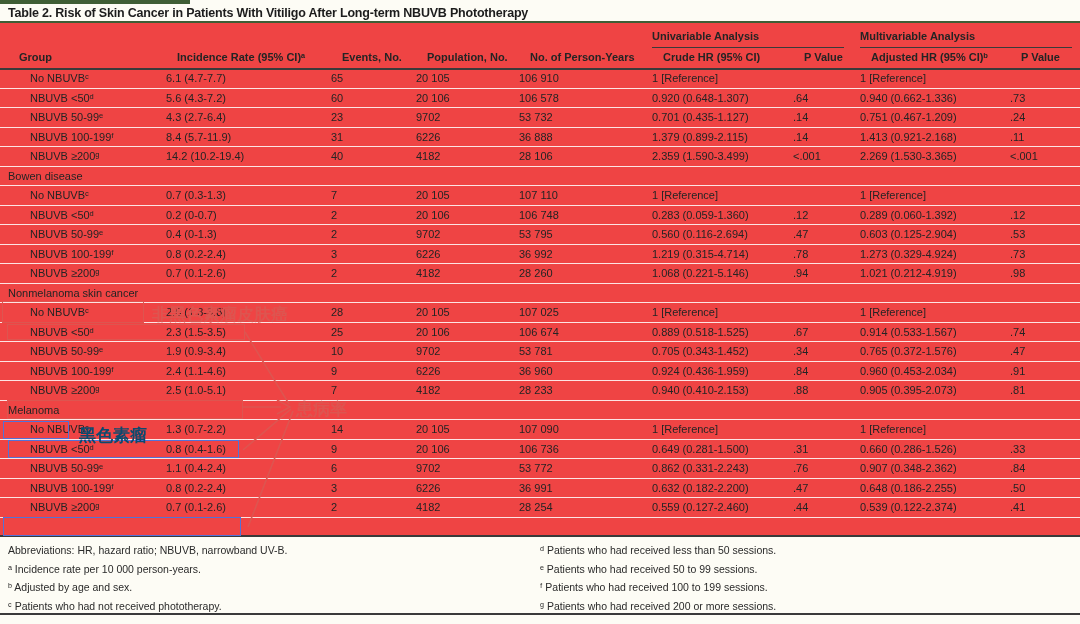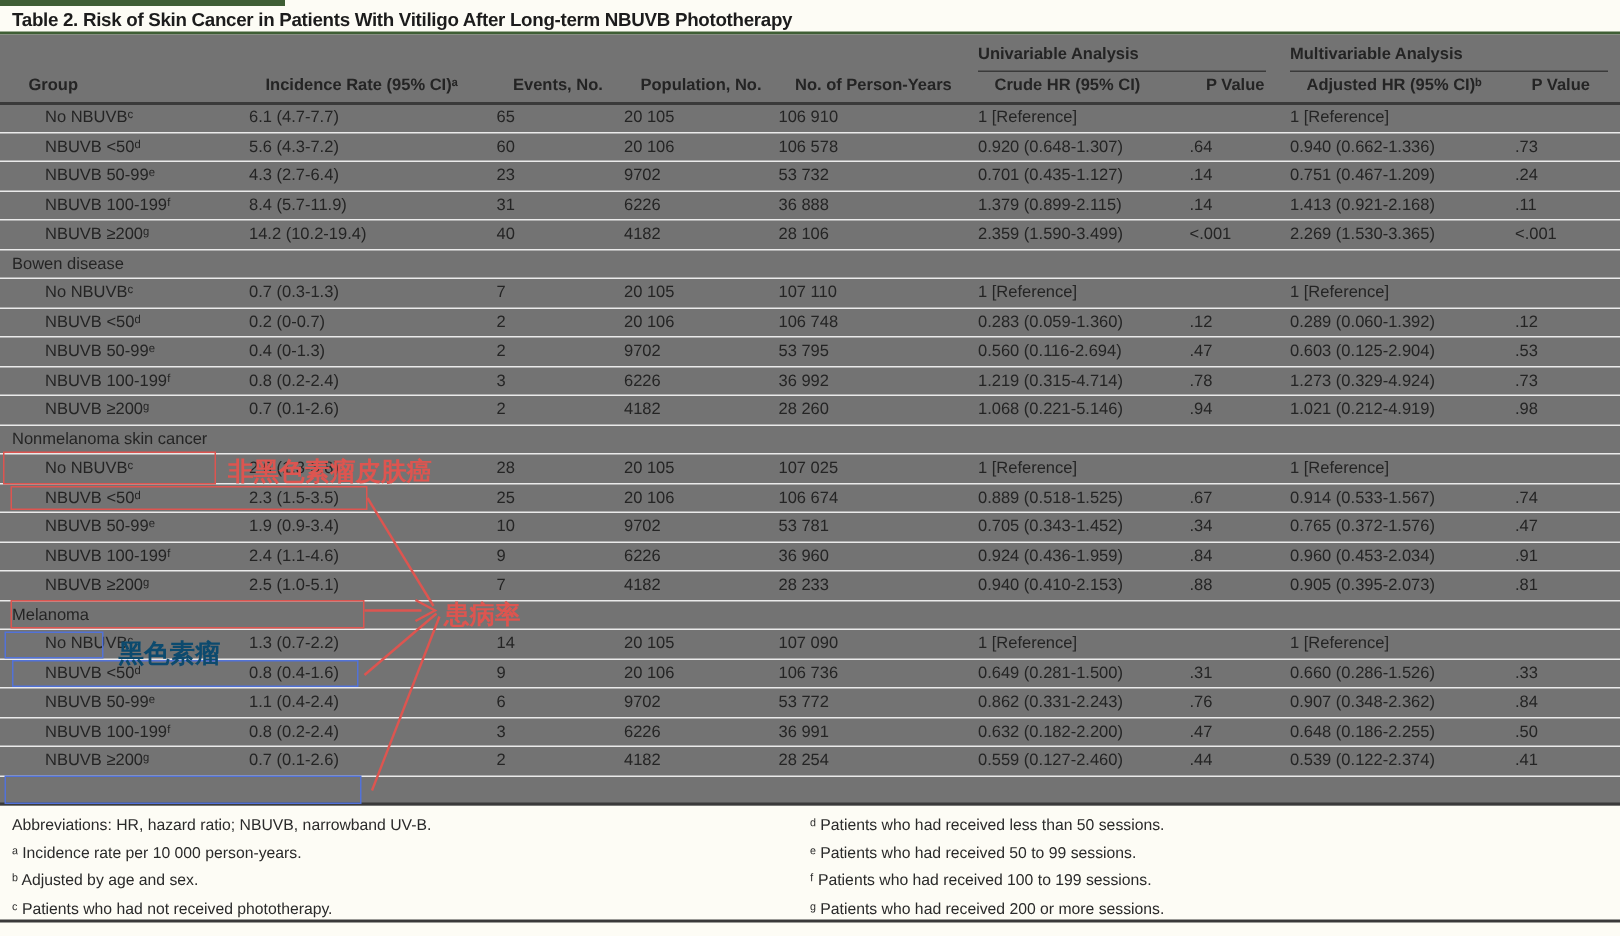--- a/index.html
+++ b/index.html
@@ -1,21 +1,21 @@
 <!DOCTYPE html>
 <html><head>
 <meta charset="utf-8">
 <style>
   html,body{margin:0;padding:0;}
   .page{position:relative;width:1080px;height:624px;background:#fdfcf5;overflow:hidden;
         font-family:"Liberation Sans","DejaVu Sans",sans-serif;color:#242424;}
   .topbar{position:absolute;left:0;top:0;width:190px;height:4px;background:#3f5e35;}
   .title{position:absolute;left:8px;top:6px;font-size:12.5px;font-weight:bold;letter-spacing:-0.2px;color:#1c1c1c;}
   .title-rule{position:absolute;left:0;top:21px;width:1080px;height:2px;background:#3f5e35;}
-  .table-area{position:absolute;left:0;top:23px;width:1080px;height:514px;background:#737373;}
+  .table-area{position:absolute;left:0;top:23px;width:1080px;height:514px;background:#ef4444;}
   .grp{position:absolute;top:7px;height:17px;font-size:11px;font-weight:bold;border-bottom:1.5px solid #3a3a3a;}
   .grp-uni{left:652px;width:192px;}
   .grp-multi{left:860px;width:212px;}
   .col-heads{position:absolute;left:0;top:27px;width:1072px;display:grid;
              grid-template-columns:158px 165px 85px 103px 133px 141px 67px 150px 62px;
              padding-left:19px;font-size:11px;font-weight:bold;height:17px;line-height:15px;}
   .head-rule{position:absolute;left:0;top:45px;width:1080px;height:1.5px;background:#3a3a3a;}
   .tbl-body{position:absolute;left:0;top:46px;width:1080px;}
   .row{display:grid;grid-template-columns:158px 165px 85px 103px 133px 141px 67px 150px 62px;
        padding-left:8px;height:19.5px;line-height:19.5px;font-size:11px;

